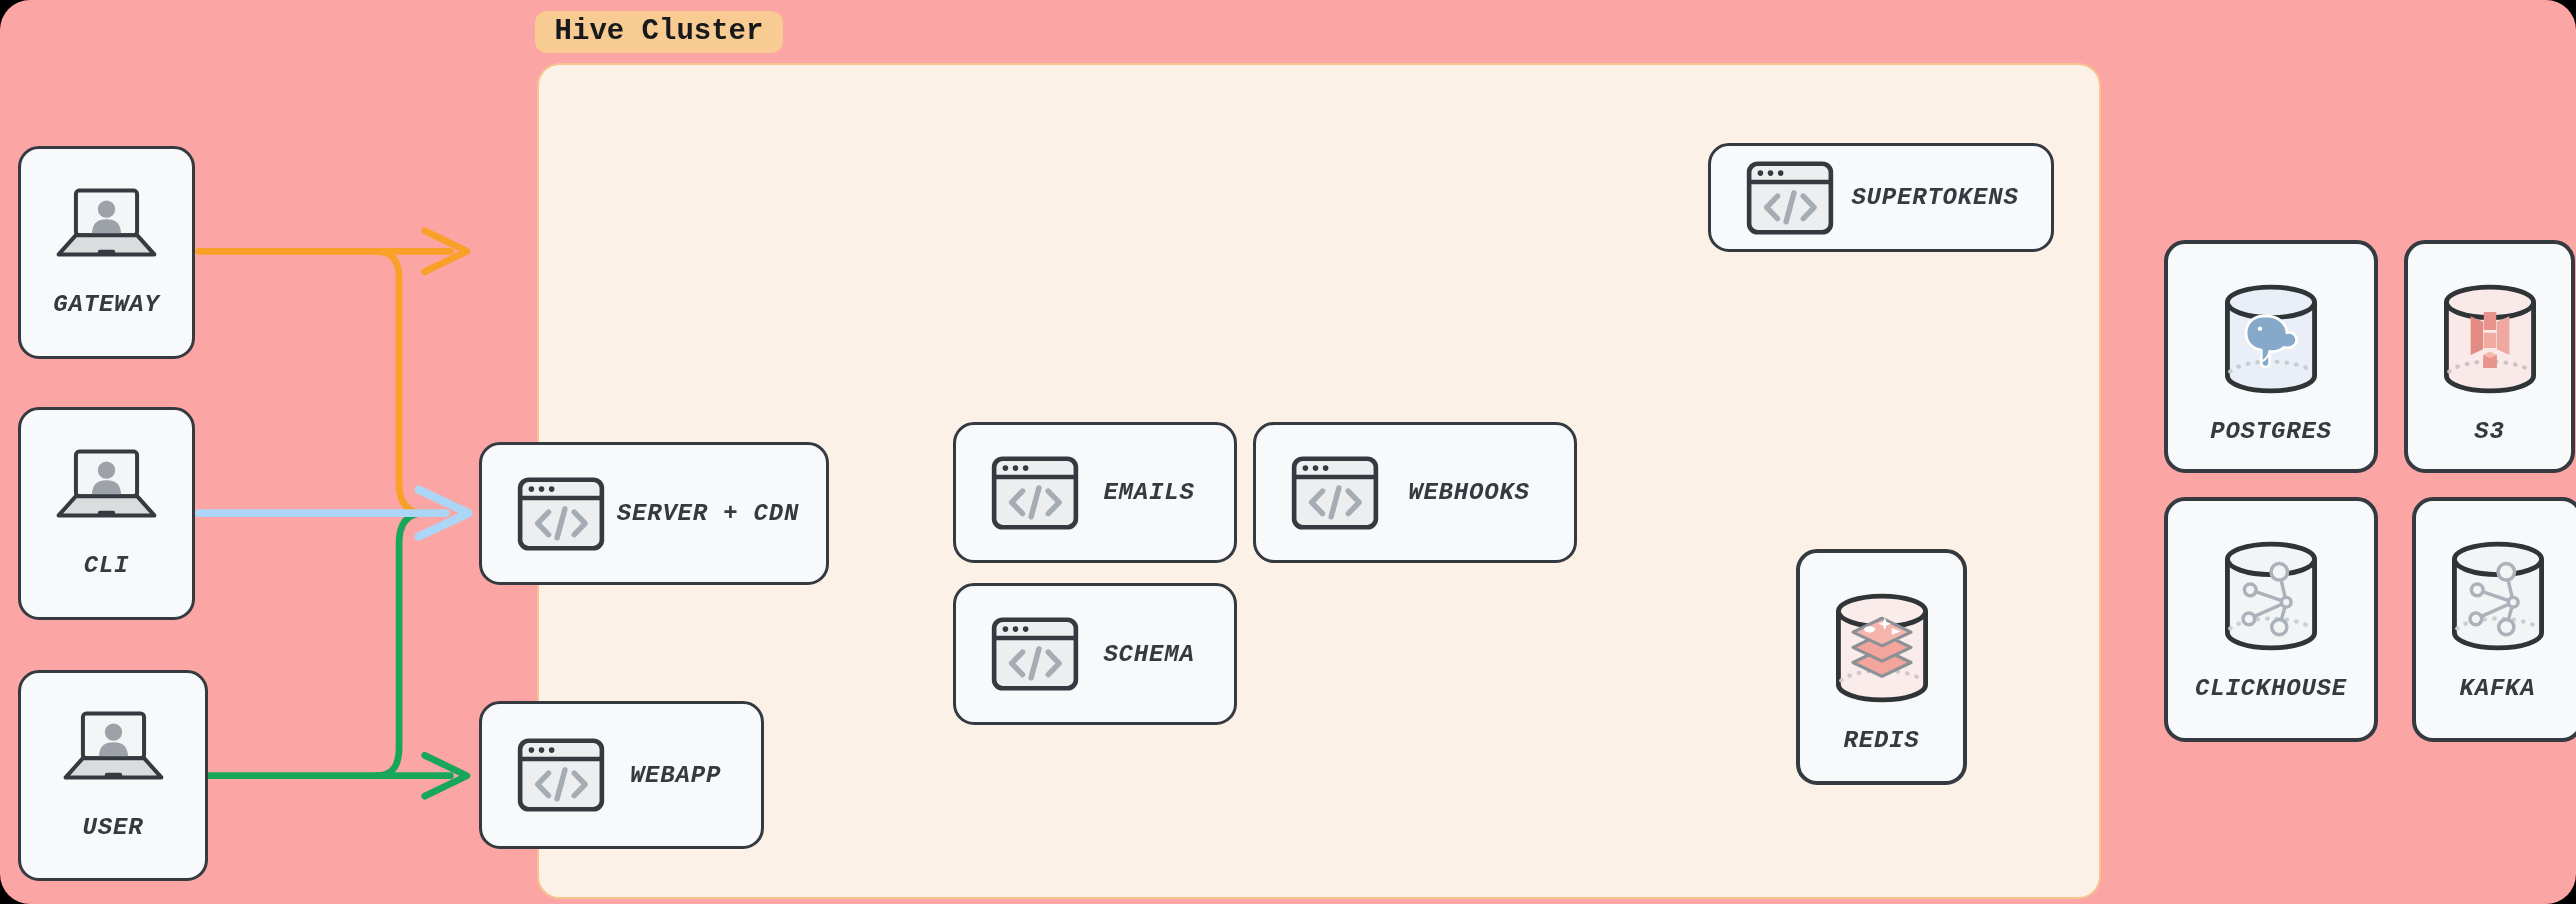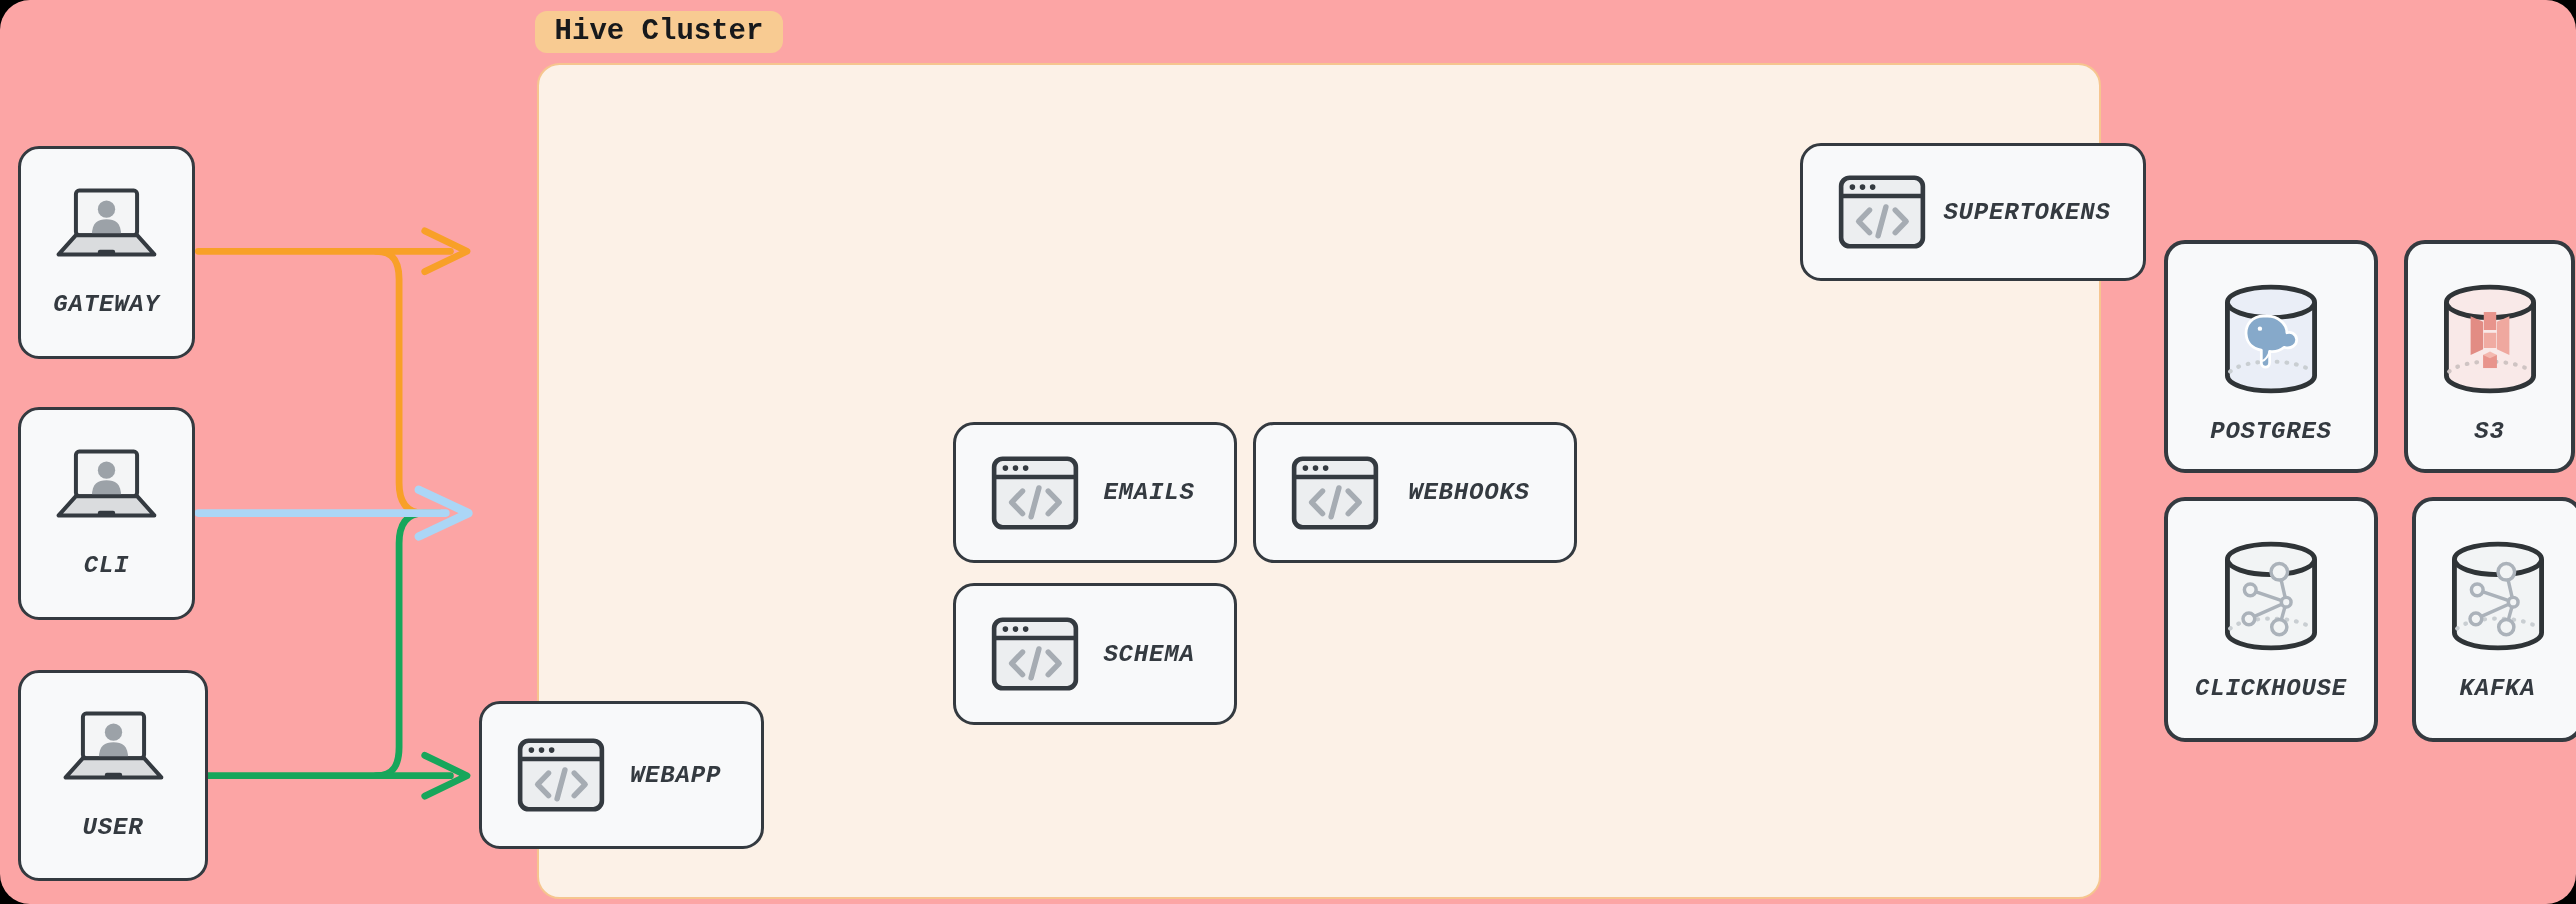--- a/index.html
+++ b/index.html
@@ -134,20 +134,26 @@
       </svg>
     <div class="lbl">CLI</div>
   </div>
   <div class="node actor" style="left:18px;top:670px;width:190px;height:211px;">
     <svg class="icon" width="113" height="75" viewBox="0 0 150 99">
         <use href="#sym-laptop"></use>
       </svg>
     <div class="lbl">USER</div>
   </div>
 
+  <div class="node service" style="left:479px;top:442px;width:350px;height:143px;">
+    <svg class="icon" width="88" height="74" viewBox="0 0 116 98">
+        <use href="#sym-window"></use>
+      </svg>
+    <div class="lbl">SERVER + CDN</div>
+  </div>
   <div class="node service" style="left:479px;top:701px;width:285px;height:148px;">
     <svg class="icon" width="88" height="74" viewBox="0 0 116 98">
         <use href="#sym-window"></use>
       </svg>
     <div class="lbl">WEBAPP</div>
   </div>
 
   <div class="node service" style="left:953px;top:422px;width:284px;height:141px;">
     <svg class="icon" width="88" height="74" viewBox="0 0 116 98">
         <use href="#sym-window"></use>
@@ -159,27 +165,33 @@
         <use href="#sym-window"></use>
       </svg>
     <div class="lbl">WEBHOOKS</div>
   </div>
   <div class="node service" style="left:953px;top:583px;width:284px;height:142px;">
     <svg class="icon" width="88" height="74" viewBox="0 0 116 98">
         <use href="#sym-window"></use>
       </svg>
     <div class="lbl">SCHEMA</div>
   </div>
-  <div class="node service" style="left:1800px;top:143px;width:346px;height:138px;">
+  <div class="node service" style="left:1708px;top:143px;width:346px;height:109px;">
     <svg class="icon" width="88" height="74" viewBox="0 0 116 98">
         <use href="#sym-window"></use>
       </svg>
     <div class="lbl">SUPERTOKENS</div>
   </div>
 
+  <div class="node db" style="left:1796px;top:549px;width:171px;height:236px;">
+    <svg class="icon" width="104" height="118" viewBox="0 0 138 156">
+        <use href="#sym-cyl-redis"></use>
+      </svg>
+    <div class="lbl">REDIS</div>
+  </div>
 
   <div class="node db" style="left:2164px;top:240px;width:214px;height:233px;">
     <svg class="icon" width="104" height="118" viewBox="0 0 138 156">
         <use href="#sym-cyl-postgres"></use>
       </svg>
     <div class="lbl">POSTGRES</div>
   </div>
   <div class="node db" style="left:2404px;top:240px;width:171px;height:233px;">
     <svg class="icon" width="104" height="118" viewBox="0 0 138 156">
         <use href="#sym-cyl-s3"></use>

